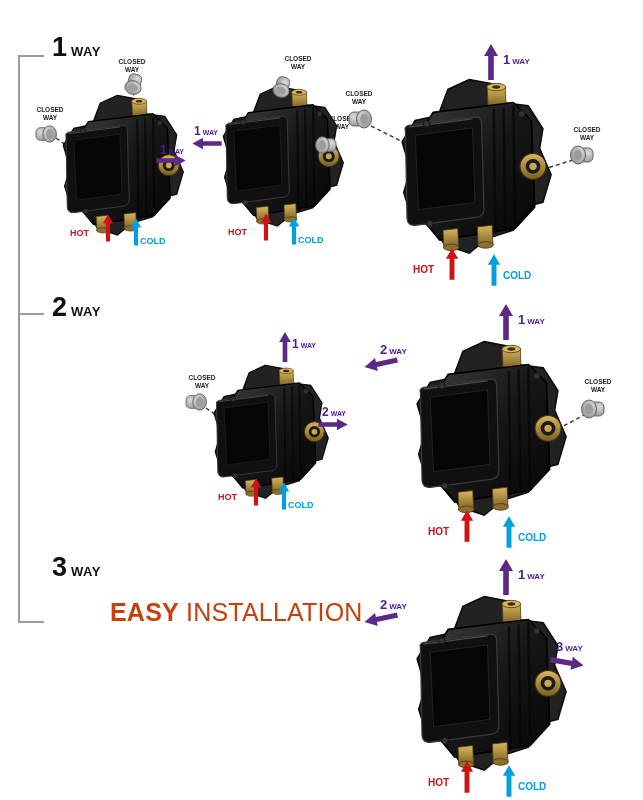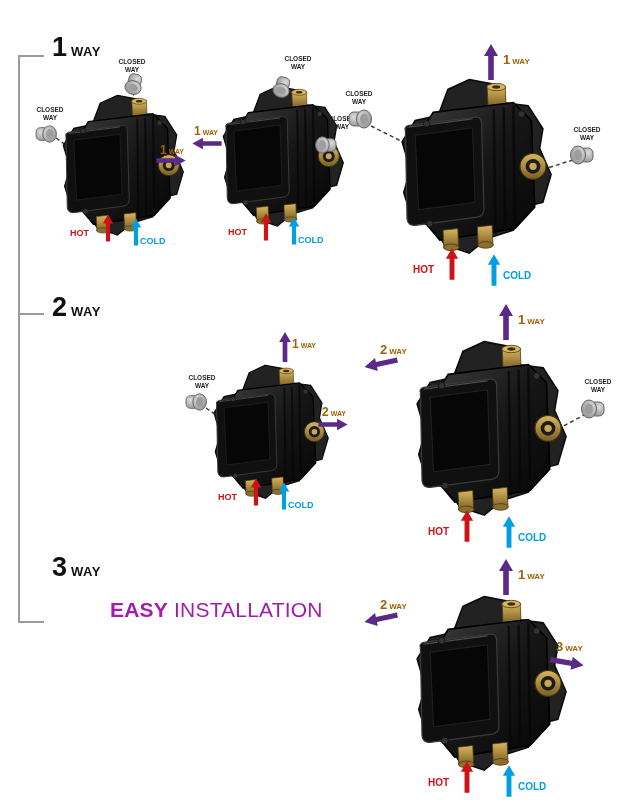--- a/index.html
+++ b/index.html
@@ -4,30 +4,30 @@
 <style>
   *{margin:0;padding:0;box-sizing:border-box}
   html,body{background:#fff}
   body{font-family:"Liberation Sans",sans-serif;color:#111}
   .canvas{position:relative;width:643px;height:800px;background:#fff;overflow:hidden}
   .abs{position:absolute}
   .bracket-line{position:absolute;background:#9b9b9b}
   .section-label{position:absolute;display:flex;align-items:baseline;gap:4px;color:#111}
   .section-label .num{font-size:27px;font-weight:bold;line-height:1}
   .section-label .word{font-size:13px;font-weight:bold;letter-spacing:.5px}
-  .tagline{position:absolute;font-size:21px;letter-spacing:.2px;color:#a21caf;white-space:nowrap}
+  .tagline{position:absolute;font-size:25px;letter-spacing:.2px;color:#c2410c;white-space:nowrap}
   .tagline b{font-weight:bold}
   .diagram{position:absolute}
   .lines{position:absolute;left:0;top:0;pointer-events:none}
   .dash{stroke:#3f3f3f;stroke-width:1.5;stroke-dasharray:4 3}
   .valve{position:absolute}
   .plug{position:absolute}
   .closed{position:absolute;width:44px;font-size:6.5px;font-weight:bold;color:#222;
           white-space:pre-line;text-align:center;line-height:1.25}
-  .wlab{position:absolute;white-space:nowrap;color:#a16207}
+  .wlab{position:absolute;white-space:nowrap;color:#4c1d95}
   .wlab .wn{font-weight:bold;font-size:12px}
   .wlab .ww{font-weight:bold;font-size:7px;margin-left:2px}
   .wlab.lg .wn{font-size:13px}
   .wlab.lg .ww{font-size:8px}
   .hclab{position:absolute;font-weight:bold;font-size:9px;white-space:nowrap}
   .hclab.lg{font-size:10px}
   .hot-t{color:#cf1216}
   .cold-t{color:#009fdf}
 </style>
 </head>

